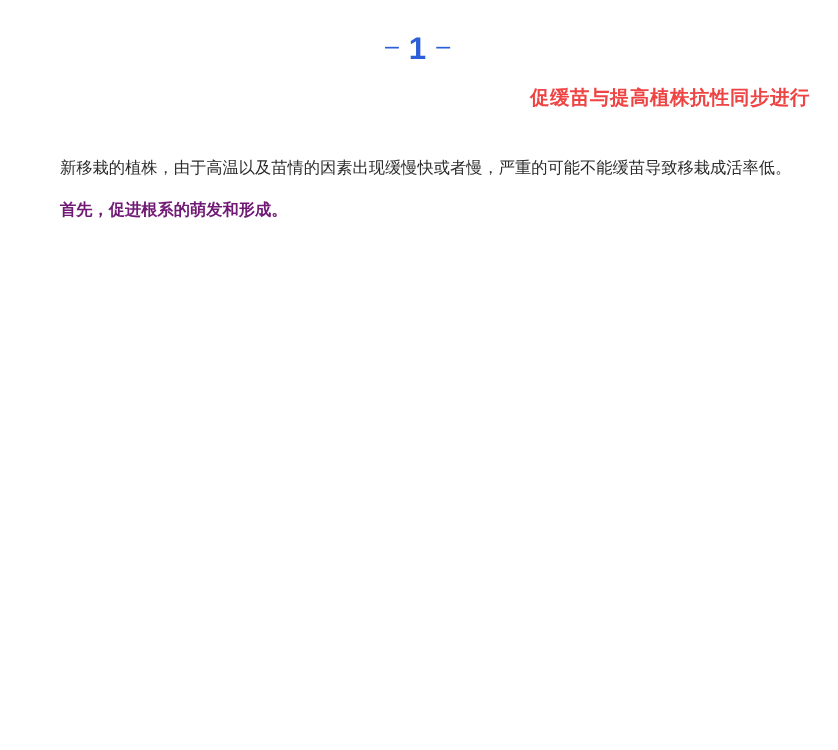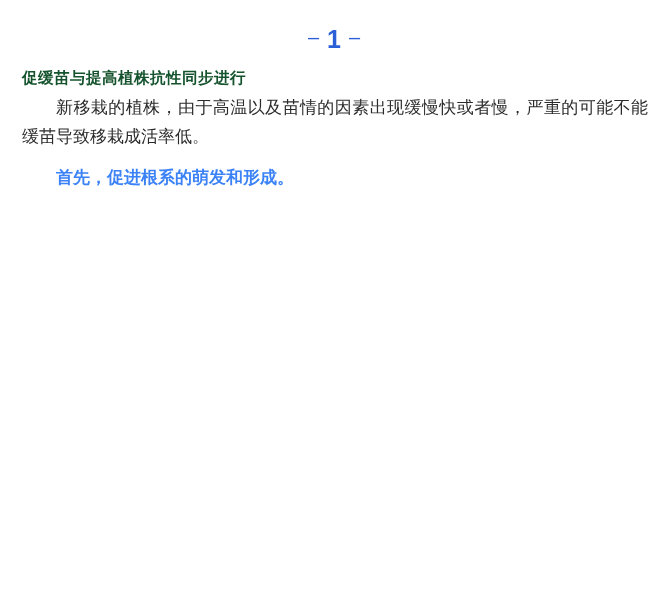--- a/index.html
+++ b/index.html
@@ -32,41 +32,41 @@
   }
   .section-number .dash {
     font-weight: normal;
     font-size: 20px;
     color: #2a5fd8;
     padding: 0 6px;
     position: relative;
     top: -4px;
   }
   .headline {
-    text-align: left;
-    color: #14532d;
+    text-align: right;
+    color: #ef4444;
     font-size: 15.5px;
     font-weight: bold;
     letter-spacing: 0.5px;
-    margin: 0 0 4px 0;
+    margin: 0 0 34px 0;
   }
   p {
     margin: 0 0 12px 0;
-    font-size: 17px;
+    font-size: 13px;
     line-height: 1.72;
     text-align: justify;
     text-justify: inter-ideograph;
     color: #2b2b2b;
   }
   p.indent {
     text-indent: 2em;
   }
   .bold {
     font-weight: bold;
-    color: #3b82f6;
+    color: #701a75;
   }
   .blue-bold {
     color: #2440d6;
     font-weight: bold;
   }
 </style>
 </head>
 <body>
 
 <div class="page">

